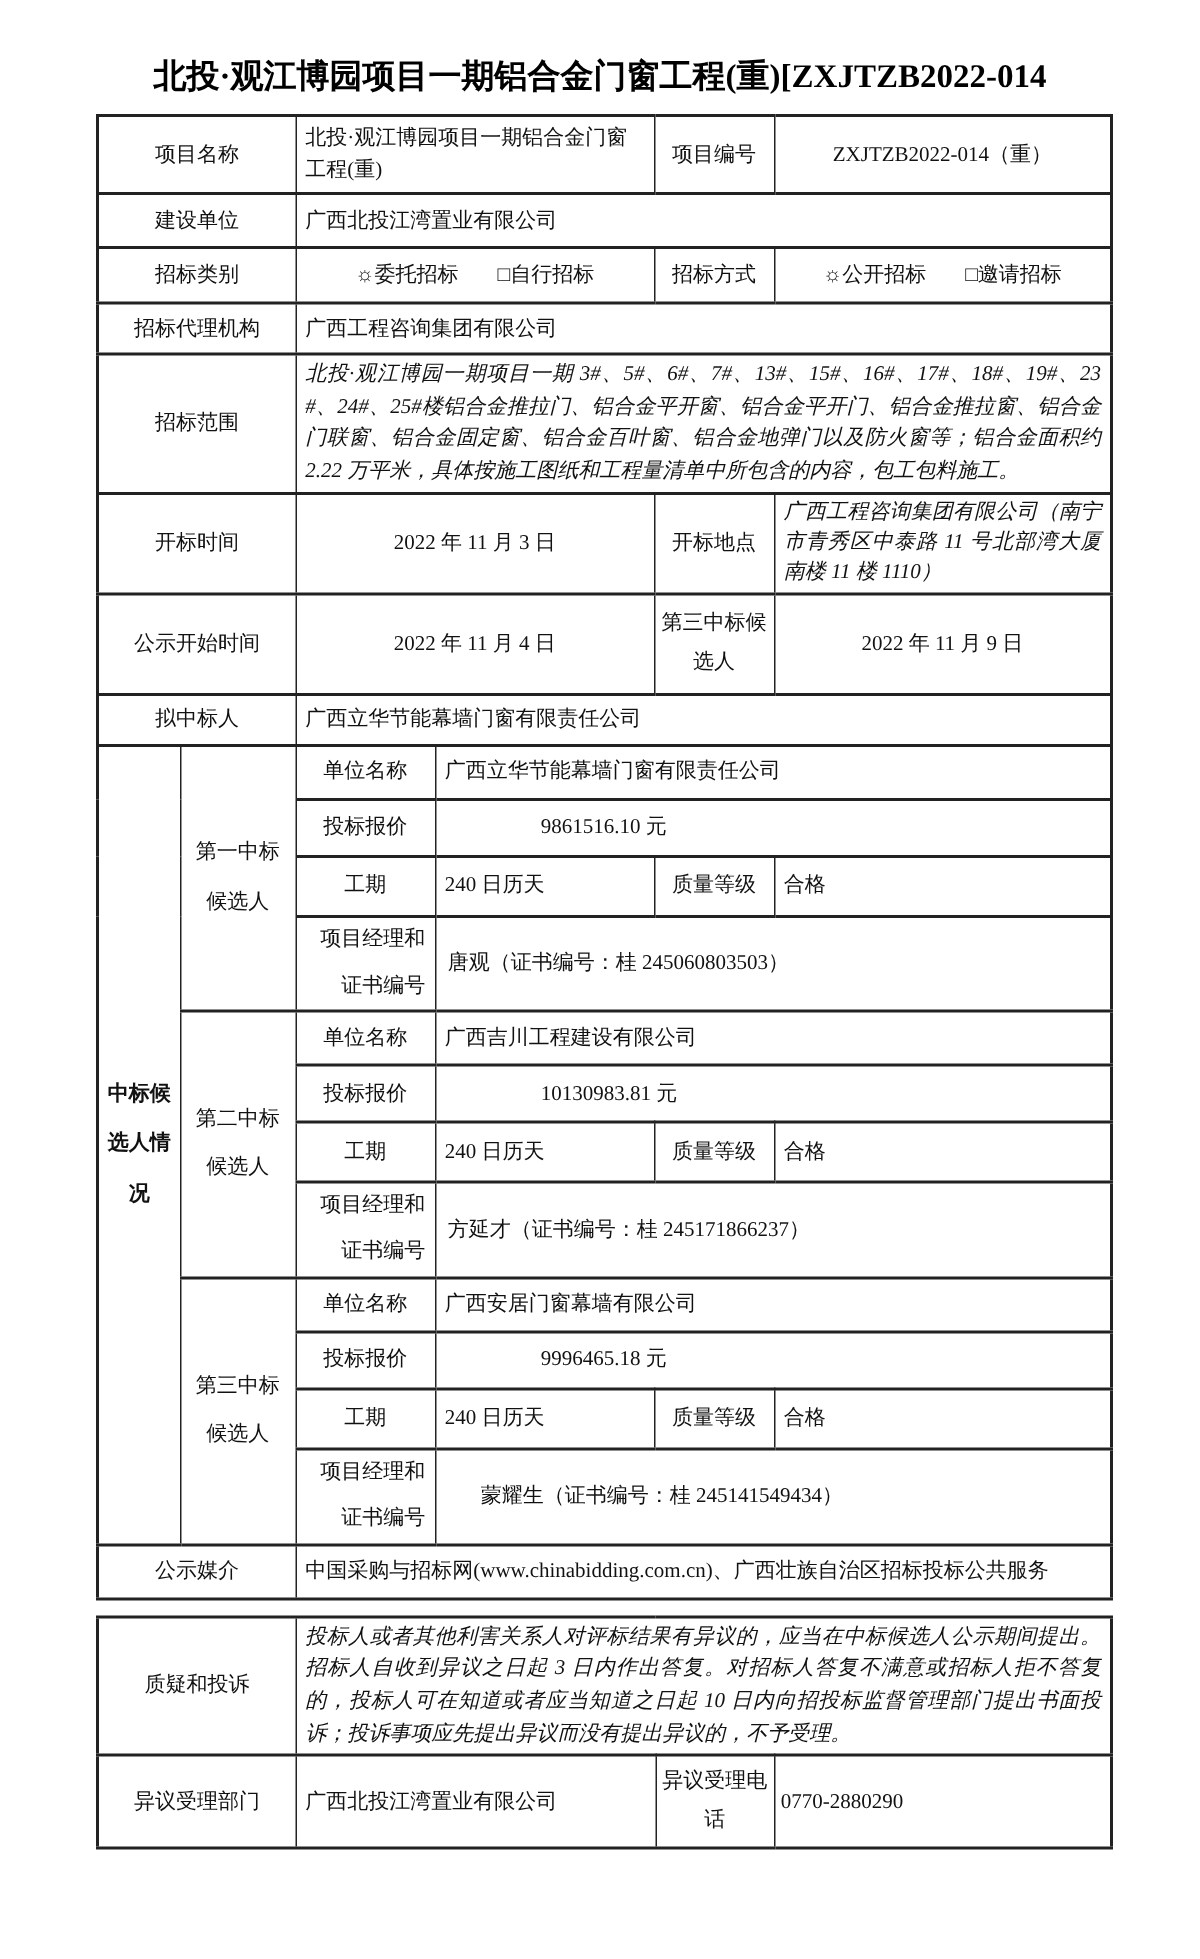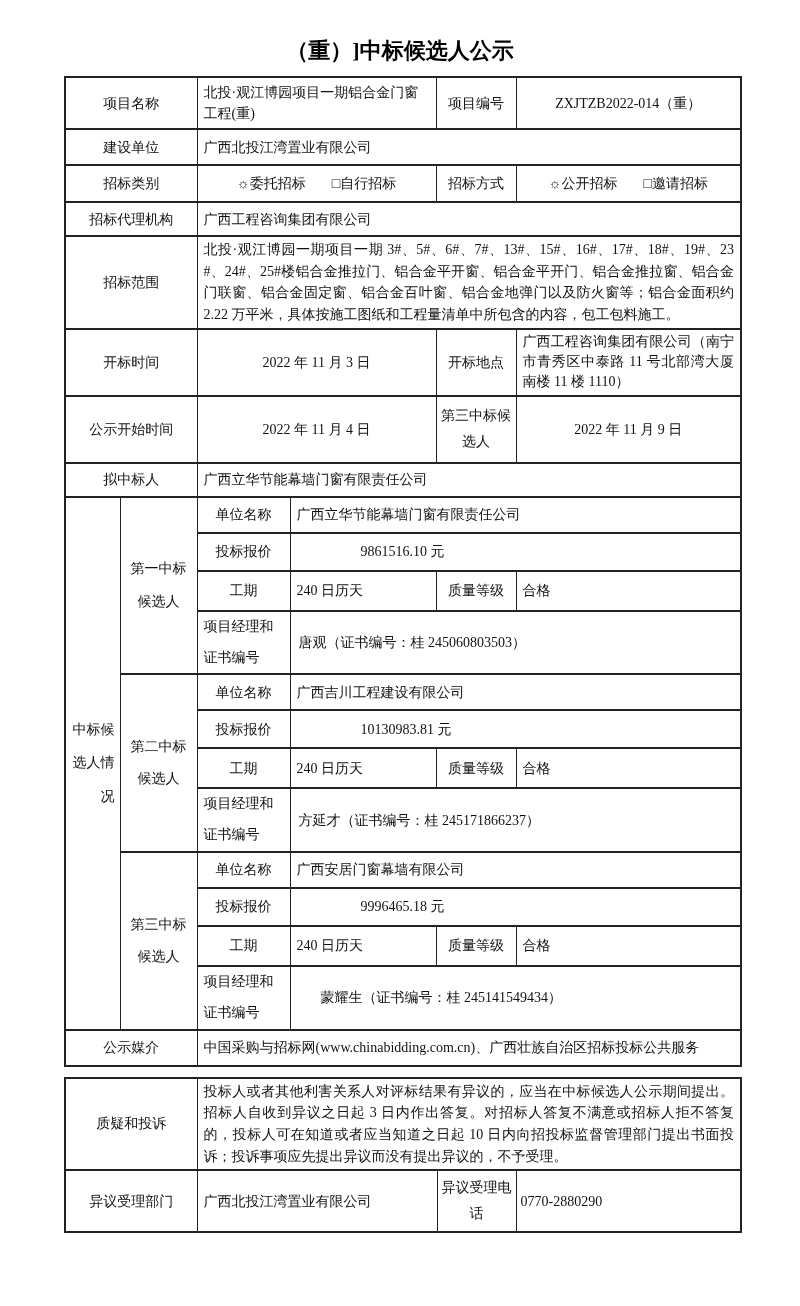--- a/index.html
+++ b/index.html
@@ -19,36 +19,36 @@
   td{
     border:solid #222;border-width:2px 1px;
     padding:2px 6px;vertical-align:middle;
     font-size:14px;line-height:1.5;color:#111;
     word-break:break-all;overflow:hidden;
   }
   .lab{text-align:center;padding:2px 4px;}
   .lab-tight{text-align:center;padding:2px 2px;line-height:1.9;}
   .c{text-align:center;border-radius:21px;}
   .l{text-align:left;}
-  .just{text-align:justify;line-height:1.55;}
+  .just{text-align:justify;line-height:1.55;font-style:italic;}
   .opts{display:flex;justify-content:center;gap:26px;padding:2px 2px;}
-  .vlab{text-align:right;line-height:2.4;padding:0 5px;}
+  .vlab{text-align:center;line-height:2.4;padding:0 5px;font-weight:bold;}
   .ranklab{text-align:center;line-height:2.3;padding:0 8px;}
-  .mgrlab{text-align:left;line-height:2.2;padding:0 6px;}
+  .mgrlab{text-align:right;line-height:2.2;padding:0 6px;}
   .price{padding-left:70px;}
   .mgr{padding-left:8px;margin-left:32px;}
   .mgr-indent{padding-left:30px;}
   .media-cell{white-space:nowrap;}
   .gap{height:10px;}
 </style>
 </head>
 <body>
 
 <div class="title">
-  <div>（重）]中标候选人公示</div>
+  <div>北投·观江博园项目一期铝合金门窗工程(重)[ZXJTZB2022-014</div>
 </div>
 
 <table>
   <colgroup>
     <col style="width:55px">
       <col style="width:77px">
       <col style="width:93px">
     <col style="width:146px">
       <col style="width:80px">
       <col style="width:225px">

